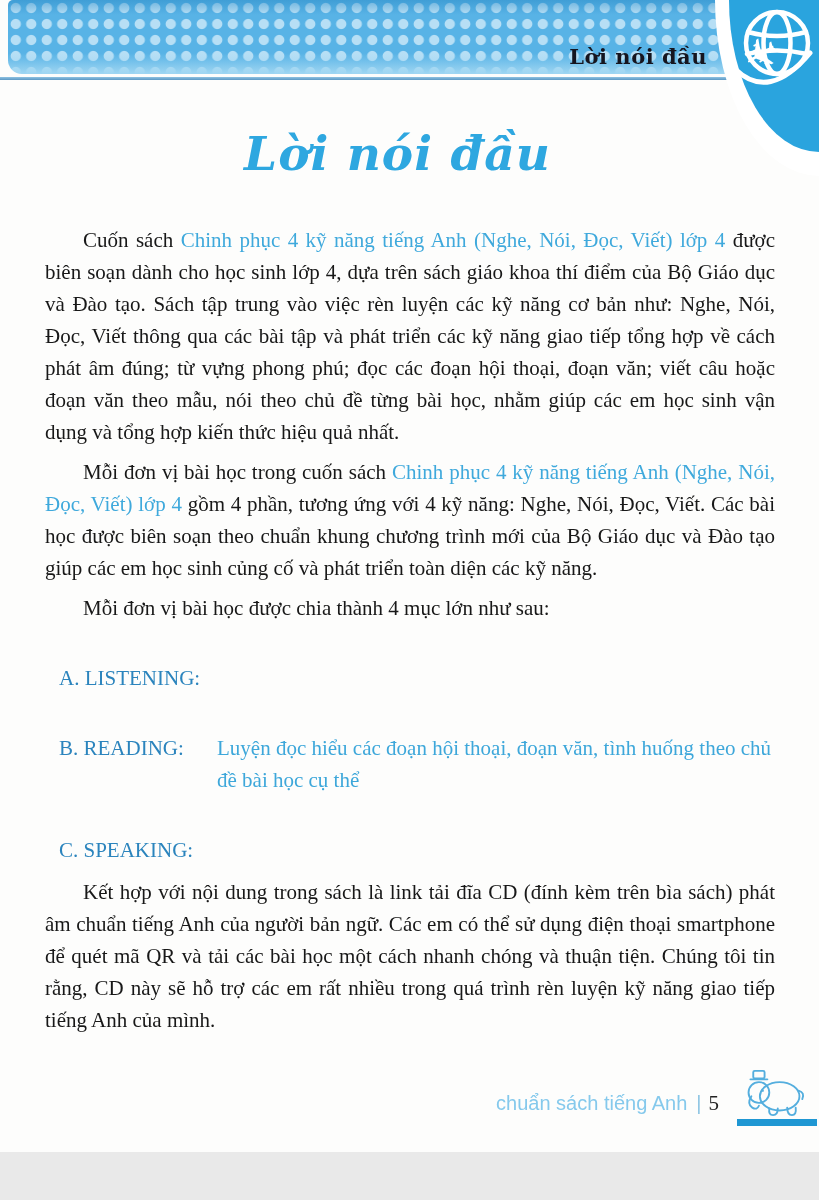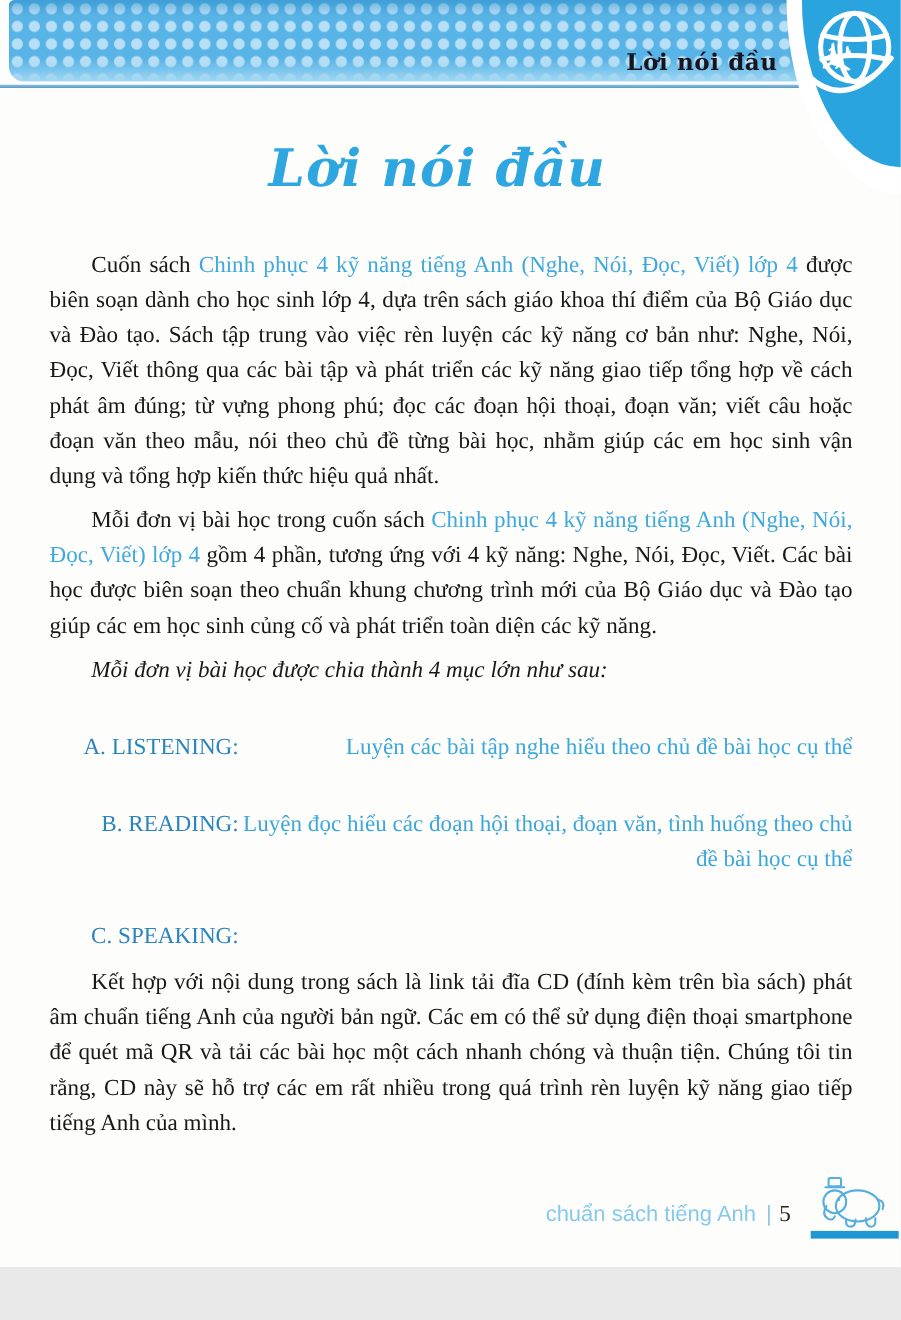--- a/index.html
+++ b/index.html
@@ -52,26 +52,26 @@
     font-size:47px; color:#2ea7e0; letter-spacing:1px;
   }
 
   
   .content {
     position:absolute; left:45px; top:224px; width:730px;
     font-size:21px; line-height:32px; color:#181818; text-align:justify;
   }
   .content p { margin:0 0 8px 0; text-indent:38px; }
   .book-title { color:#3fa9dc; }
-  .sections-intro { margin-bottom:12px !important;font-style:italic; }
+  .sections-intro { margin-bottom:12px !important; }
 
   .skills { margin:2px 0 8px 0; }
   .skill-row {
     display:grid; grid-template-columns:158px 1fr;
-    padding-left:14px; margin-bottom:10px; text-align:right;margin-top:38px;
+    padding-left:14px; margin-bottom:10px; text-align:left;margin-top:38px;
   }
   .skill-label { color:#2b84bd; }
   .skill-desc  { color:#3da7da; }
 
   
   .footer-line {
     position:absolute; right:100px; bottom:36px;
     font-family:"Liberation Sans", sans-serif; font-size:20px; color:#85c9ec;
     white-space:nowrap;
   }
@@ -113,21 +113,20 @@
   <main class="content">
     <p><span>Cuốn sách </span><span class="book-title">Chinh phục 4 kỹ năng tiếng Anh (Nghe, Nói, Đọc, Viết) lớp 4</span><span> được biên soạn dành cho học sinh lớp 4, dựa trên sách giáo khoa thí điểm của Bộ Giáo dục và Đào tạo. Sách tập trung vào việc rèn luyện các kỹ năng cơ bản như: Nghe, Nói, Đọc, Viết thông qua các bài tập và phát triển các kỹ năng giao tiếp tổng hợp về cách phát âm đúng; từ vựng phong phú; đọc các đoạn hội thoại, đoạn văn; viết câu hoặc đoạn văn theo mẫu, nói theo chủ đề từng bài học, nhằm giúp các em học sinh vận dụng và tổng hợp kiến thức hiệu quả nhất.</span></p>
 
     <p><span>Mỗi đơn vị bài học trong cuốn sách </span><span class="book-title">Chinh phục 4 kỹ năng tiếng Anh (Nghe, Nói, Đọc, Viết) lớp 4</span><span> gồm 4 phần, tương ứng với 4 kỹ năng: Nghe, Nói, Đọc, Viết. Các bài học được biên soạn theo chuẩn khung chương trình mới của Bộ Giáo dục và Đào tạo giúp các em học sinh củng cố và phát triển toàn diện các kỹ năng.</span></p>
 
     <p class="sections-intro">Mỗi đơn vị bài học được chia thành 4 mục lớn như sau:</p>
 
     <div class="skills">
       <div class="skill-row">
         <span class="skill-label">A. LISTENING:</span>
-        <span class="skill-desc">Luyện các bài tập nghe hiểu theo chủ đề bài học cụ thể</span>
       </div>
       <div class="skill-row">
         <span class="skill-label">B. READING:</span>
         <span class="skill-desc">Luyện đọc hiểu các đoạn hội thoại, đoạn văn, tình huống theo chủ đề bài học cụ thể</span>
       </div>
       <div class="skill-row">
         <span class="skill-label">C. SPEAKING:</span>
       </div>
     </div>
 

